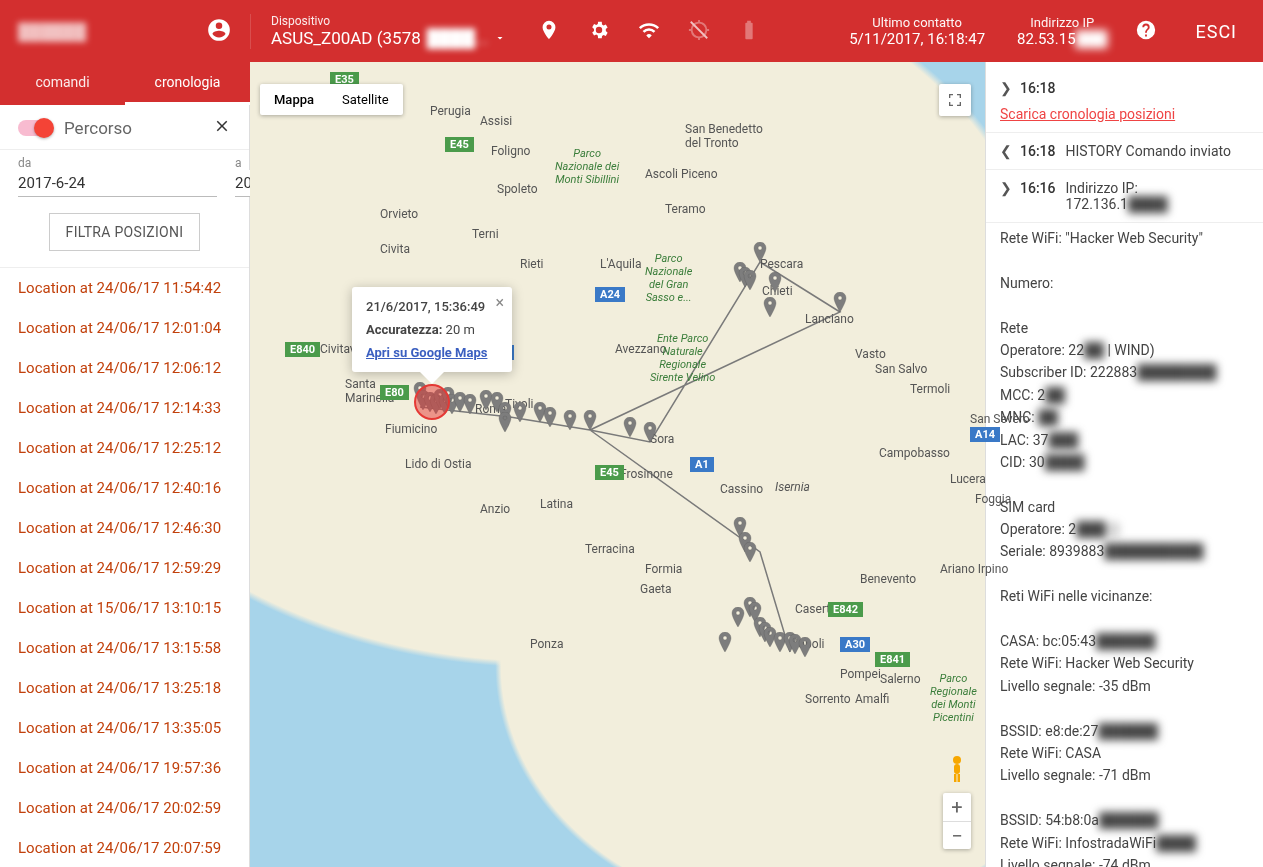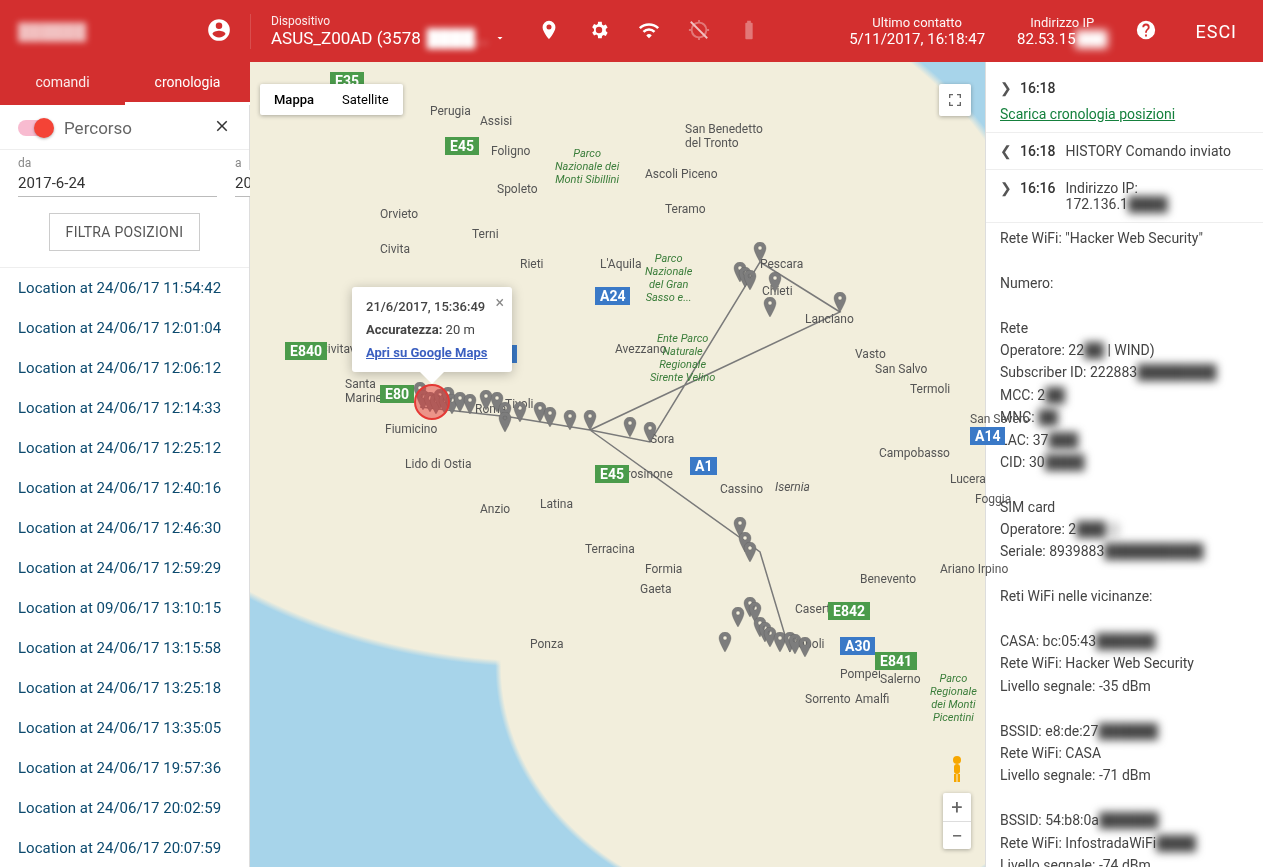--- a/index.html
+++ b/index.html
@@ -42,33 +42,33 @@
   .switch::after{content:"";position:absolute;right:-2px;top:-2px;width:20px;height:20px;background:#f44336;border-radius:50%;box-shadow:0 1px 3px rgba(0,0,0,.3)}
   .route-title{flex:1;font-size:17px;color:#666}
   .close-x svg{width:18px;height:18px;fill:#333}
   .date-row{display:flex;gap:18px;padding:6px 18px 2px}
   .date-col{display:flex;flex-direction:column;flex:1}
   .date-col label{font-size:12px;color:#888}
   .date-col input{border:none;border-bottom:1px solid #bbb;font-size:15px;padding:4px 0;outline:none;color:#333}
   .filter-btn-wrap{display:flex;justify-content:center;padding:14px 0 16px}
   .filter-btn{border:1px solid #ccc;background:#fff;padding:10px 16px;font-size:14px;color:#555;letter-spacing:.3px}
   .loc-list{flex:1;overflow-y:auto;border-top:1px solid #eee}
-  .loc-item{padding:11px 18px;font-size:15px;color:#0c4a6e}
+  .loc-item{padding:11px 18px;font-size:15px;color:#c2410c}
   .loc-list::-webkit-scrollbar{width:8px}
   .loc-list::-webkit-scrollbar-thumb{background:#b8b8b8;border-radius:4px}
 
   
   .map-bg{position:absolute;inset:0;background:linear-gradient(#a7d4ea 0%,#a7d4ea 100%);}
   .land{position:absolute;inset:0;background:
     radial-gradient(ellipse 900px 650px at 40% 30%, #f2eedc 55%, transparent 56%),
     radial-gradient(ellipse 600px 500px at 75% 75%, #f2eedc 50%, transparent 51%);
   }
   .city{position:absolute;font-size:12px;color:#555;white-space:nowrap}
   .park{position:absolute;font-size:11px;color:#3a7d3a;font-style:italic;white-space:nowrap;text-align:center}
-  .badge{position:absolute;font-size:14px;color:#fff;padding:1px 5px;border-radius:0;font-weight:700}
+  .badge{position:absolute;font-size:11px;color:#fff;padding:1px 5px;border-radius:0;font-weight:700}
   .b-green{background:#4b9b4b}.b-blue{background:#3a79c7}
 
   .map-type{position:absolute;top:22px;left:10px;background:#fff;border-radius:2px;box-shadow:0 1px 4px rgba(0,0,0,.3);display:flex;font-size:13px}
   .map-type span{padding:8px 14px;}
   .map-type .sel{font-weight:500}
   .fullscreen{position:absolute;top:22px;right:14px;width:32px;height:32px;background:#fff;border-radius:2px;box-shadow:0 1px 4px rgba(0,0,0,.3);display:flex;align-items:center;justify-content:center}
   .zoom{position:absolute;bottom:18px;right:14px;background:#fff;border-radius:2px;box-shadow:0 1px 4px rgba(0,0,0,.3);width:28px}
   .zoom div{height:28px;display:flex;align-items:center;justify-content:center;font-size:20px;color:#666}
   .zoom .divz{border-top:1px solid #ddd}
   .pegman{position:absolute;bottom:82px;right:16px;width:24px;height:30px;}
@@ -83,21 +83,21 @@
   .popup .pclose{position:absolute;top:6px;right:8px;color:#888;font-size:16px}
   .popup .pt{font-weight:500;margin-bottom:8px}
   .popup .pa{margin-bottom:8px}
   .popup a{color:#3b5fc0;font-weight:700;text-decoration:underline}
 
   
   .rb-item{padding:10px 14px;border-bottom:1px solid #eee;display:flex;gap:10px;align-items:flex-start}
   .rb-item.noborder{border-bottom:none}
   .chev{font-size:14px;color:#555;width:10px}
   .rb-time{font-weight:500;color:#333}
-  .rb-link{color:#15803d;text-decoration:underline;padding:0 14px 10px;display:block;border-bottom:1px solid #eee}
+  .rb-link{color:#ef4444;text-decoration:underline;padding:0 14px 10px;display:block;border-bottom:1px solid #eee}
   .rb-block{padding:4px 14px 10px;line-height:1.6;border-bottom:1px solid #eee}
   .blurpart{filter:blur(4px);display:inline-block}
 </style>
 </head>
 <body>
 
 <div class="header">
   <div class="brand">
     <span class="brand-text">██████</span>
     <span class="acct-icon">
@@ -182,21 +182,21 @@
 
     <div class="loc-list" id="loc-list">
         <div class="loc-item">Location at 24/06/17 11:54:42</div>
         <div class="loc-item">Location at 24/06/17 12:01:04</div>
         <div class="loc-item">Location at 24/06/17 12:06:12</div>
         <div class="loc-item">Location at 24/06/17 12:14:33</div>
         <div class="loc-item">Location at 24/06/17 12:25:12</div>
         <div class="loc-item">Location at 24/06/17 12:40:16</div>
         <div class="loc-item">Location at 24/06/17 12:46:30</div>
         <div class="loc-item">Location at 24/06/17 12:59:29</div>
-        <div class="loc-item">Location at 09/06/17 13:10:15</div>
+        <div class="loc-item">Location at 15/06/17 13:10:15</div>
         <div class="loc-item">Location at 24/06/17 13:15:58</div>
         <div class="loc-item">Location at 24/06/17 13:25:18</div>
         <div class="loc-item">Location at 24/06/17 13:35:05</div>
         <div class="loc-item">Location at 24/06/17 19:57:36</div>
         <div class="loc-item">Location at 24/06/17 20:02:59</div>
         <div class="loc-item">Location at 24/06/17 20:07:59</div>
       </div>
   </div>
 
   <div class="map-area">

